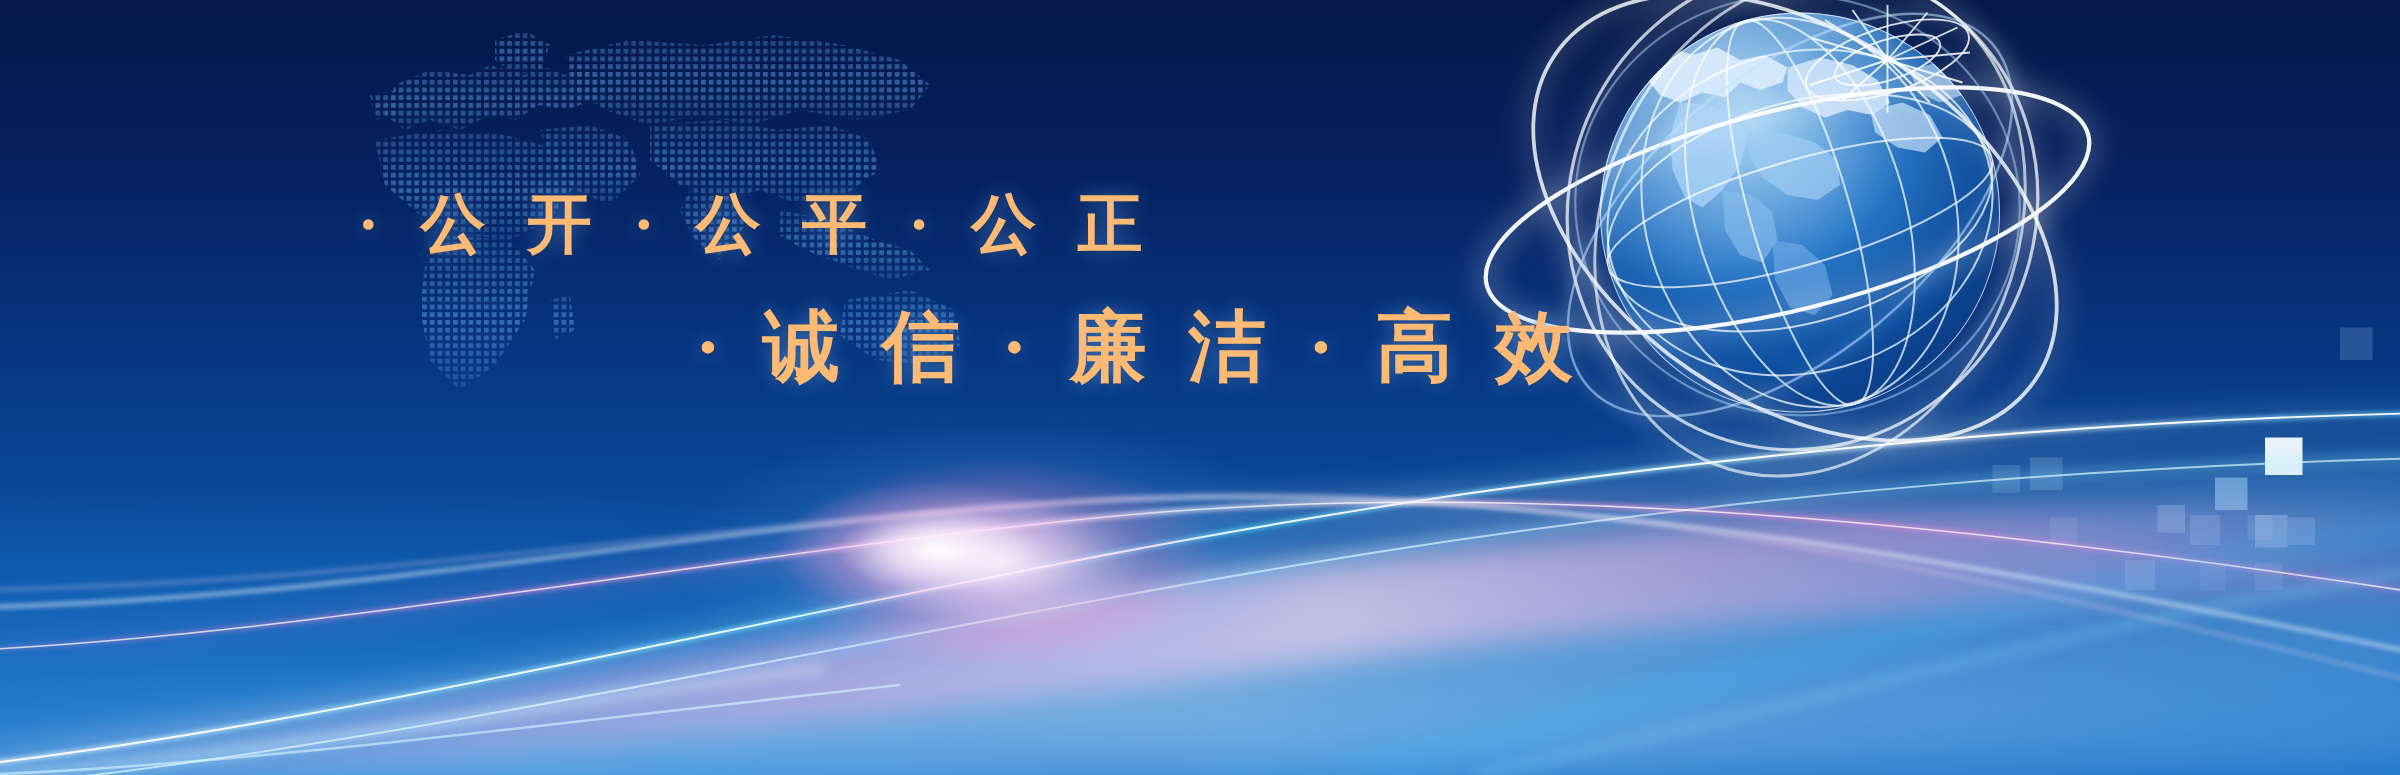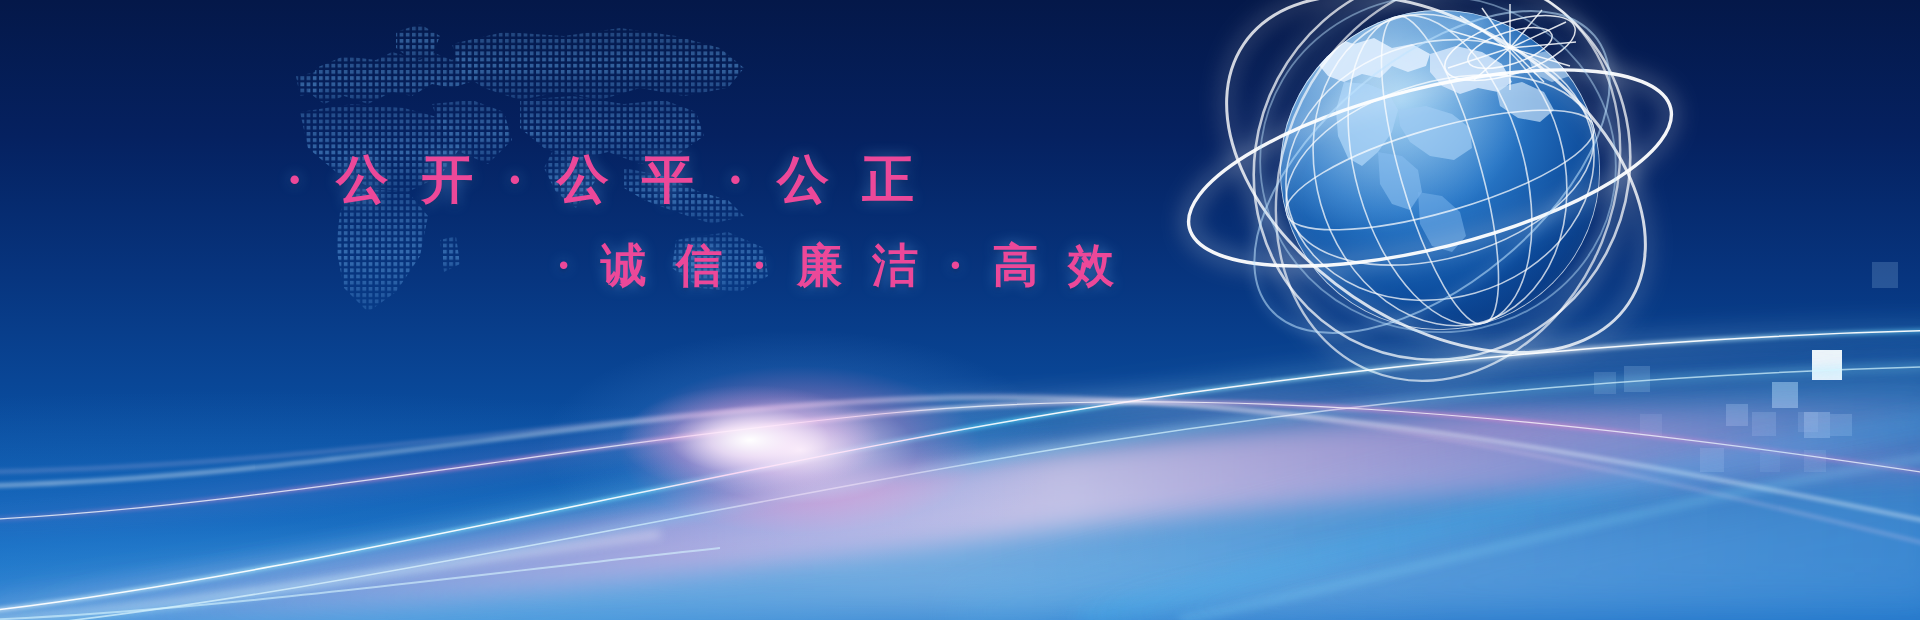--- a/index.html
+++ b/index.html
@@ -56,28 +56,28 @@
     pointer-events:none;
   }
 
   
   #slogan {
     position:absolute; left:0; top:0; width:1120px; height:330px;
     pointer-events:none;
   }
   .sl-line {
     position:absolute;
-    color:#ec4899;
+    color:#fdba74;
     font-family:"Liberation Serif","DejaVu Serif",serif;
     font-weight:700;
     white-space:nowrap;
     text-shadow:0 0 14px rgba(120,190,255,0.45), 0 2px 4px rgba(0,20,60,0.35);
   }
   #line1 { left:286px; top:145px; font-size:52px; letter-spacing:10px; }
-  #line2 { left:556px; top:235px; font-size:46px; letter-spacing:9px; }
+  #line2 { left:556px; top:235px; font-size:62px; letter-spacing:9px; }
 </style>
 </head>
 <body>
 
 <div id="banner">
 
   <div id="bgGrad"></div>
   <div id="bgGlowLeft"></div>
 
   <div class="mapwrap">

